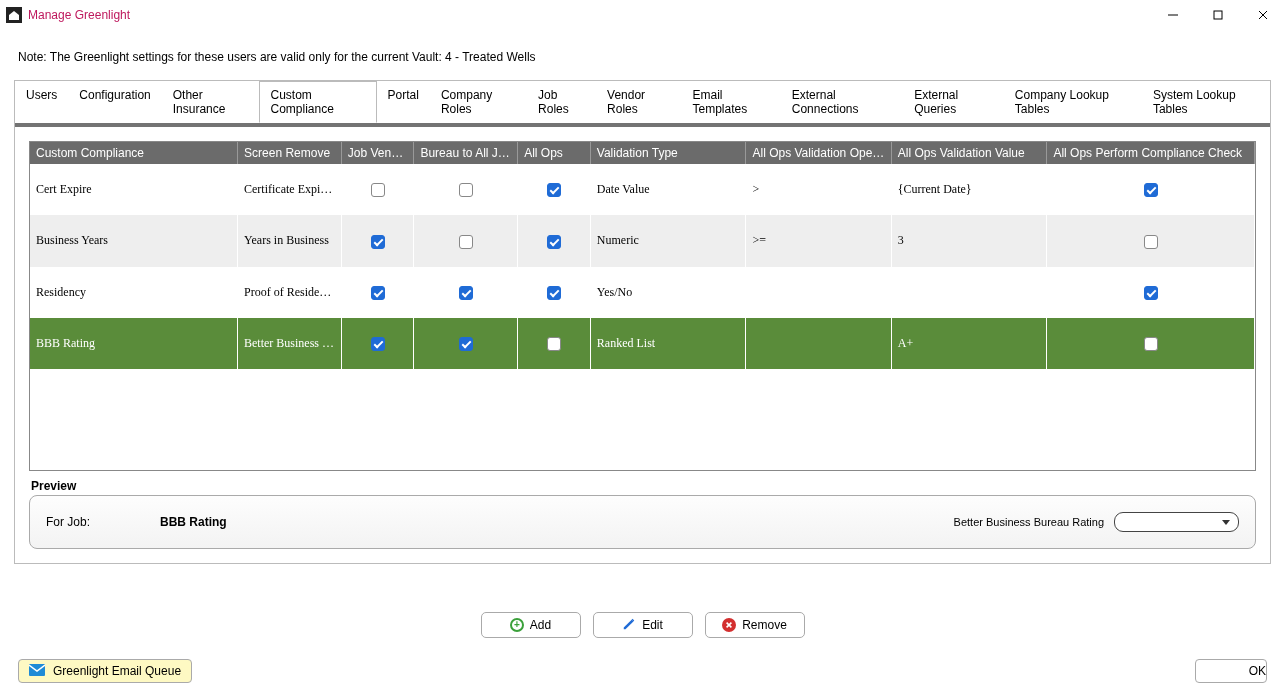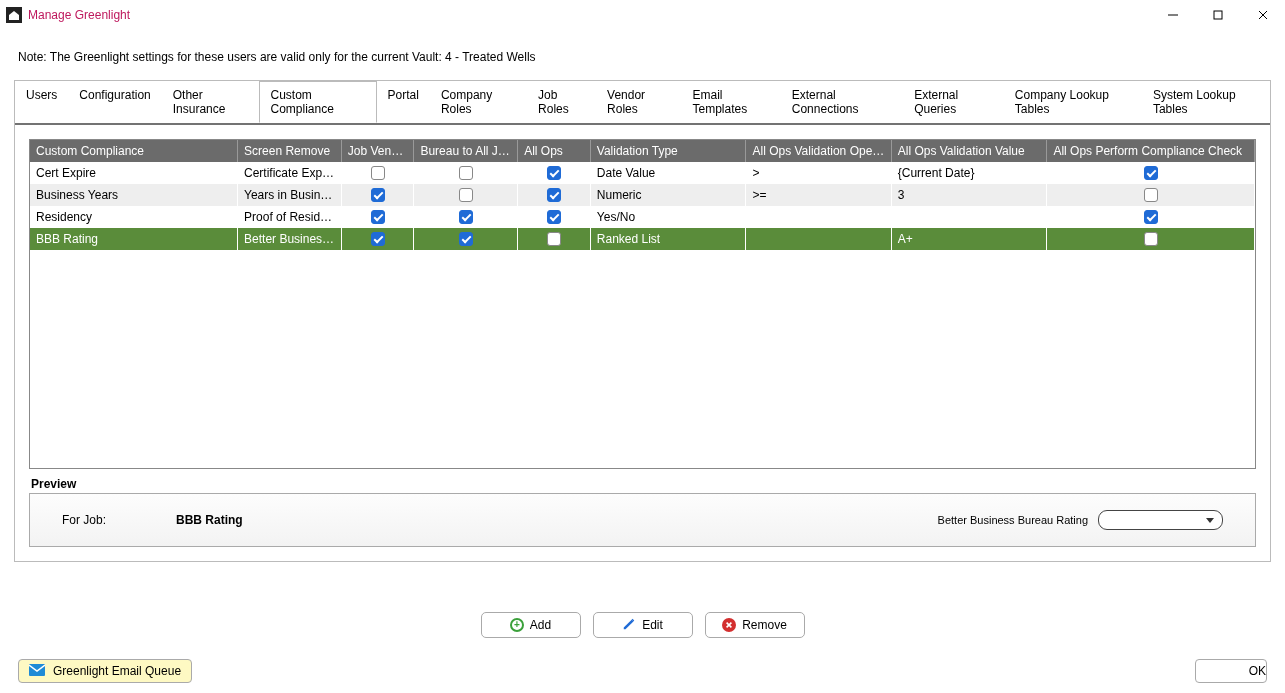--- a/index.html
+++ b/index.html
@@ -50,21 +50,21 @@
   }
 
   
   .tabs-outer {
     margin: 0 14px;
     border: 1px solid #bbbbbb;
   }
   .tabstrip {
     display: flex;
     background: #ffffff;
-    border-bottom: 3px solid #737373;
+    border-bottom: 5px solid #737373;
     padding: 0;
     justify-content: center;
   }
   .tab {
     padding: 6px 10px;
     font-size: 12px;
     color: #000;
     cursor: default;
     background: #fff;
     border: 1px solid transparent;
@@ -99,27 +99,28 @@
     text-align: left;
     padding: 4px 6px;
     font-weight: normal;
     font-size: 12px;
     border-right: 1px solid #999;
     white-space: nowrap;
     overflow: hidden;
     text-overflow: ellipsis;
   }
   .grid tbody td {
-    padding: 3px 6px;
+    padding: 18px 6px;
     font-size: 12px;
     border-right: 1px solid transparent;
     white-space: nowrap;
     overflow: hidden;
     text-overflow: ellipsis;
     height: 22px;
+    font-family: Liberation Serif, serif;
   }
   .grid tbody tr.even { background: #ffffff; }
   .grid tbody tr.odd  { background: #eeeeee; }
   .grid tbody tr.selected { background: #5a8c3a; color: #ffffff; }
 
   .col-cc       { width: 200px; }
   .col-sl       { width: 100px; }
   .col-jv       { width: 70px; text-align: center; }
   .col-daj      { width: 100px; text-align: center; }
   .col-ao       { width: 70px; text-align: center; }
@@ -150,23 +151,23 @@
   }
   tr.selected .cb.unchecked { background:#fff; border:1px solid #888; }
 
   
   .preview-label {
     font-weight: bold;
     margin: 8px 0 2px 2px;
   }
   .preview-box {
     border: 1px solid #aaaaaa;
-    border-radius: 0;
+    border-radius: 8px;
     background: linear-gradient(#fdfdfd, #f3f3f3);
-    padding: 12px 32px;
+    padding: 12px 16px;
     height: 54px;
     display: flex;
     align-items: center;
     gap: 32px;
   }
   .pv-left { display: flex; align-items: center; flex: 0 0 50%; }
   .pv-forjob { font-size: 12px; margin-right: 70px; }
   .pv-name { font-weight: bold; font-size: 12px; }
   .pv-right { margin-left: auto; display: flex; align-items: center; }
   .pv-field-label { font-size: 11px; margin-right: 10px; }

